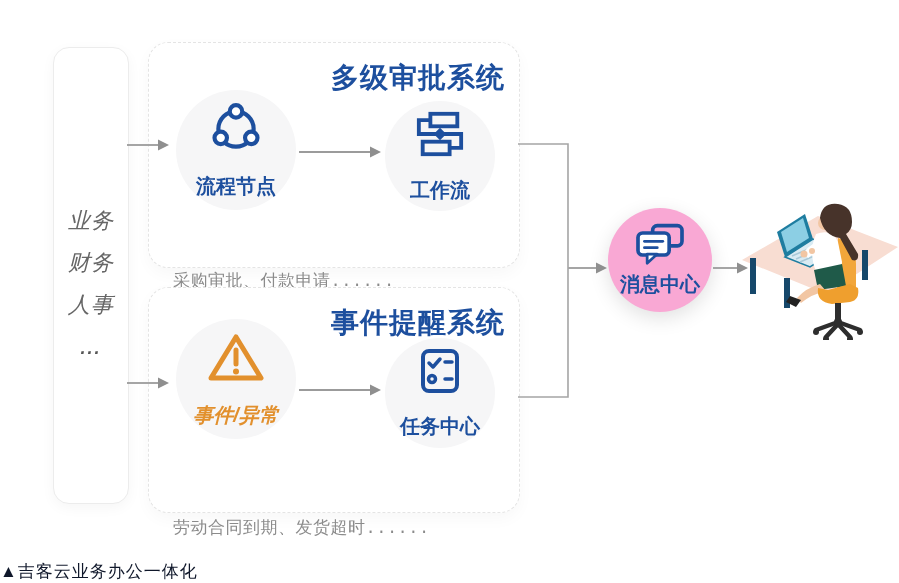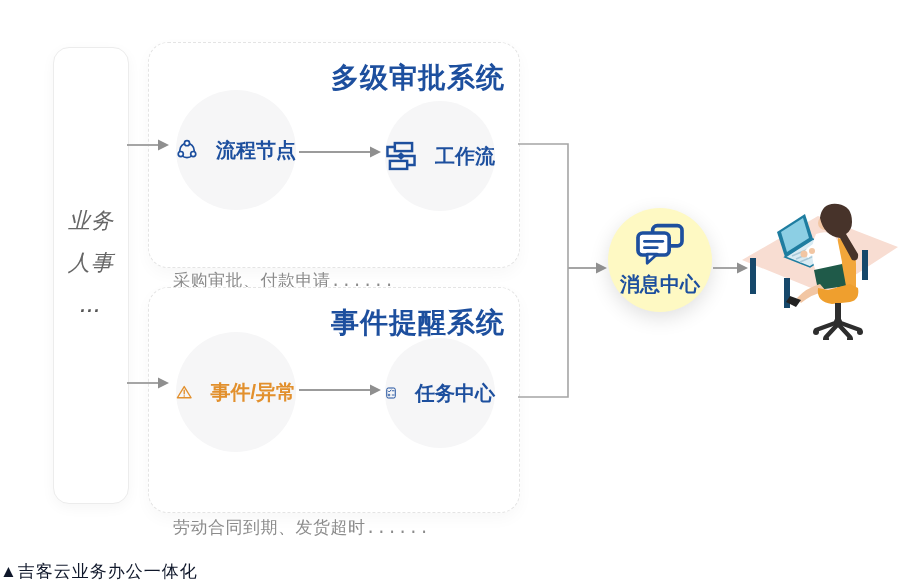--- a/index.html
+++ b/index.html
@@ -17,35 +17,35 @@
   .src-item{font-size:22px;color:#666;line-height:42px;letter-spacing:1px;}
   .src-item.dots{font-size:18px;font-weight:bold;color:#555;letter-spacing:2px;margin-top:10px;line-height:24px;}
 
   
   .sys-box{position:absolute;left:148px;width:370px;height:224px;background:#fff;
     border:1px dashed #e4e4e4;border-radius:20px;box-shadow:0 6px 16px rgba(0,0,0,0.03);z-index:2;}
   .sys-box.top{top:42px;}
   .sys-box.bottom{top:287px;}
   .sys-title{position:absolute;top:16px;right:14px;margin:0;font-size:28px;font-weight:bold;color:#1d4f9e;letter-spacing:1px;}
 
-  .node{position:absolute;border-radius:50%;background:#f6f6f7;display:flex;
+  .node{position:absolute;border-radius:50%;background:#f6f6f7;display:flex;flex-direction:column;
     align-items:center;justify-content:center;gap:18px;}
   .node.big{width:120px;height:120px;}
   .node.small{width:110px;height:110px;align-items:center;}
   .nlabel{font-size:20px;font-weight:bold;color:#1d4f9e;white-space:nowrap;}
   .nlabel.orange{color:#e2902d;}
   .node svg{display:block;}
 
   .desc{position:absolute;left:24px;margin:0;font-size:17px;color:#8b8b8b;letter-spacing:0.5px;white-space:nowrap;font-family:Liberation Mono, monospace;}
   .sys-box.top .desc{top:226px;}
   .sys-box.bottom .desc{top:228px;}
 
   
   .msg-circle{position:absolute;left:608px;top:208px;width:104px;height:104px;border-radius:50%;
-    background:#fef9c3;box-shadow:0 6px 20px rgba(0,0,0,0.12);display:flex;flex-direction:column;
+    background:#f9a8d4;box-shadow:0 6px 20px rgba(0,0,0,0.12);display:flex;flex-direction:column;
     align-items:center;justify-content:center;gap:5px;z-index:2;}
   .msg-label{font-size:20px;font-weight:bold;color:#1d4f9e;white-space:nowrap;}
 
   
   .person{position:absolute;left:740px;top:190px;z-index:2;}
 
   
   .caption{position:absolute;left:0;top:560px;width:100%;
     font-size:17px;color:#0f172a;letter-spacing:1px;}
 </style>
@@ -70,20 +70,21 @@
       <polygon points="370,146.5 381,152 370,157.5"></polygon>
       <polygon points="370,384.5 381,390 370,395.5"></polygon>
       <polygon points="596,262.5 607,268 596,273.5"></polygon>
       <polygon points="737,262.5 748,268 737,273.5"></polygon>
     </g>
   </svg>
 
   <div class="source-box">
     <div class="source-items">
       <div class="src-item">业务</div>
+      <div class="src-item">财务</div>
       <div class="src-item">人事</div>
       <div class="src-item dots">...</div>
     </div>
   </div>
 
   <section class="sys-box top">
     <h2 class="sys-title">多级审批系统</h2>
 
     <div class="node big" style="left:27px;top:47px;">
       <svg width="54" height="54" viewBox="0 0 52 52">
@@ -104,21 +105,21 @@
       </svg>
       <span class="nlabel">工作流</span>
     </div>
 
     <p class="desc">采购审批、付款申请......</p>
   </section>
 
   <section class="sys-box bottom">
     <h2 class="sys-title">事件提醒系统</h2>
 
-    <div class="node big" style="left:27px;top:44px;">
+    <div class="node big" style="left:27px;top:31px;font-style:italic;">
       <svg width="60" height="54" viewBox="0 0 60 54">
         <path d="M30,7 L55,48 H5 Z" fill="none" stroke="#e2902d" stroke-width="5" stroke-linejoin="round"></path>
         <line x1="30" y1="20" x2="30" y2="34" stroke="#e2902d" stroke-width="5" stroke-linecap="round"></line>
         <circle cx="30" cy="41.5" r="3" fill="#e2902d"></circle>
       </svg>
       <span class="nlabel orange">事件/异常</span>
     </div>
 
     <div class="node small" style="left:236px;top:50px;">
       <svg width="48" height="48" viewBox="0 0 48 48">

